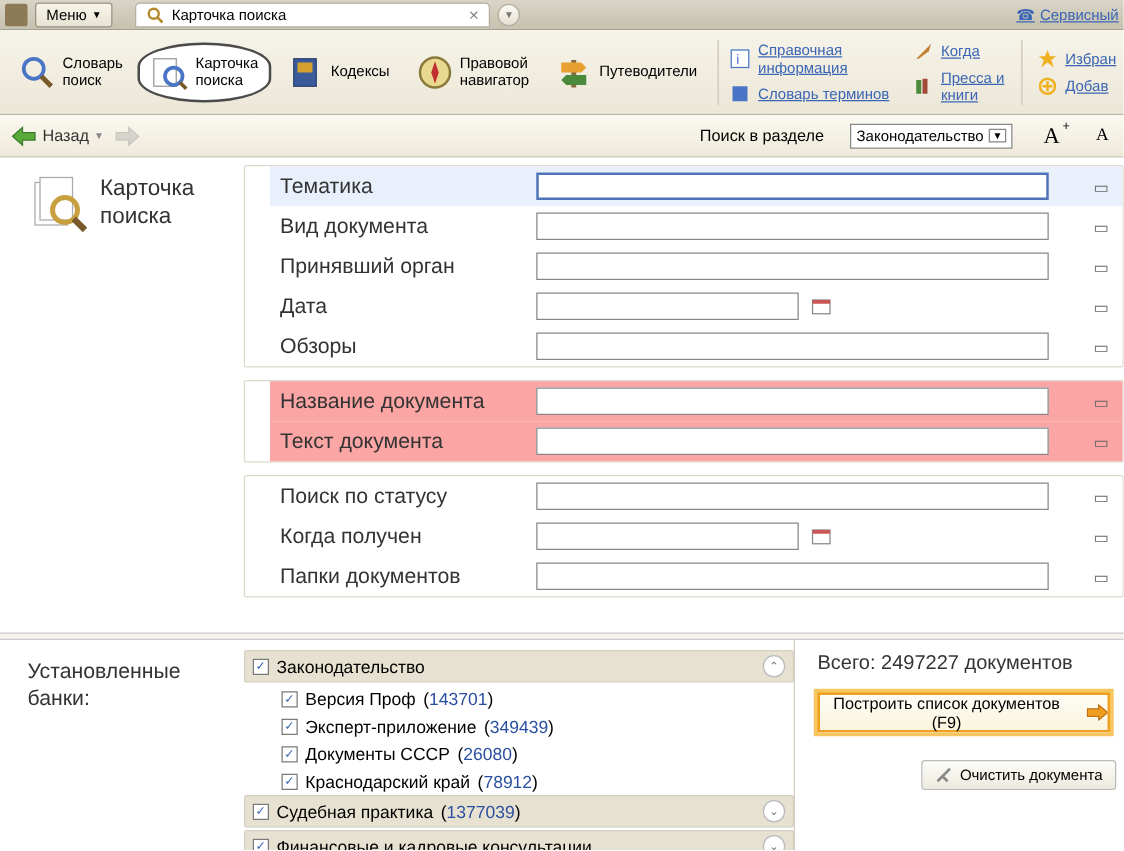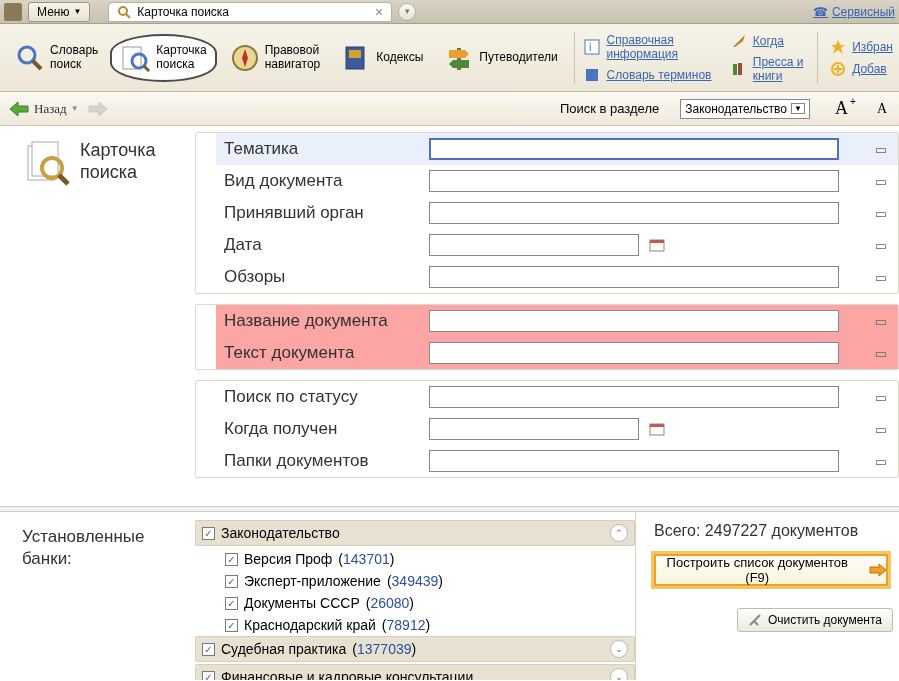--- a/index.html
+++ b/index.html
@@ -18,21 +18,21 @@
   .tool-icon { width: 32px; height: 32px; display: flex; align-items: center; justify-content: center; }
   .tool-label { font-size: 12px; line-height: 1.1; }
   .selected-tool { background: #fff; border: 2px solid #4b4b4b; border-radius: 50% / 40%; padding: 6px 8px; }
   .vsep { width: 1px; height: 52px; background: #c9c3b3; margin: 0 4px; }
   .ext-col { display: flex; flex-direction: column; gap: 6px; margin-left: 6px; }
   .ext-row { display: flex; align-items: center; gap: 6px; font-size: 12px; color: #3a66b5; text-decoration: underline; cursor: pointer; }
   .ext-icon { width: 16px; height: 16px; display: flex; align-items: center; justify-content: center; }
 
   .navbar { height: 34px; background: linear-gradient(#fbf9f2, #efe9da); border-bottom: 1px solid #c9c3b3; display: flex; align-items: center; padding: 0 8px; gap: 6px; }
   .nav-back { display: flex; align-items: center; gap: 2px; cursor: pointer; }
-  .nav-label { font-size: 13px; color: #333; margin-left: 2px; font-family: Liberation Serif, serif; }
+  .nav-label { font-size: 13px; color: #333; margin-left: 2px; }
   .nav-sep { margin: 0 2px; color: #888; font-size: 8px; }
   .search-section { margin-left: auto; display: flex; align-items: center; gap: 21px; font-size: 13px; }
   .select-box { background: #fff; border: 1px solid #888; padding: 2px 4px; display: flex; align-items: center; gap: 4px; height: 20px; font-size: 12px; }
   .font-btn { font-family: Georgia, serif; font-size: 18px; cursor: pointer; padding: 0 4px; position: relative; }
   .font-btn sup { font-size: 10px; position: absolute; top: -2px; right: -4px; }
 
   .main { display: flex; height: 380px; }
   .side { width: 195px; padding: 14px 0 0 24px; display: flex; align-items: flex-start; gap: 10px; }
   .side-title { font-size: 18px; color: #333; line-height: 1.2; }
   .form { flex: 1; padding-top: 6px; }
@@ -107,36 +107,36 @@
           <rect x="2" y="4" width="18" height="22" fill="#fff" stroke="#999"></rect>
           <circle cx="18" cy="18" r="7" fill="none" stroke="#4a75c6" stroke-width="3"></circle>
           <line x1="23" y1="23" x2="28" y2="28" stroke="#7a5a2a" stroke-width="3"></line>
         </svg>
     </span>
     <span class="tool-label" style="white-space:pre-line">Карточка
 поиска</span>
   </div>
   <div class="tool-btn">
     <span class="tool-icon">
+      <svg width="28" height="28">
+          <rect x="4" y="3" width="18" height="22" fill="#3a5a9a" stroke="#2a4070"></rect>
+          <rect x="7" y="6" width="12" height="8" fill="#d4a030"></rect>
+        </svg>
+    </span>
+    <span class="tool-label">Кодексы</span>
+  </div>
+  <div class="tool-btn">
+    <span class="tool-icon">
       <svg width="30" height="30">
           <circle cx="15" cy="15" r="12" fill="#e8d890" stroke="#8a7a3a" stroke-width="2"></circle>
           <path d="M15 6 L18 15 L15 24 L12 15 Z" fill="#c03030"></path>
         </svg>
     </span>
     <span class="tool-label" style="white-space:pre-line">Правовой
 навигатор</span>
-  </div>
-  <div class="tool-btn">
-    <span class="tool-icon">
-      <svg width="28" height="28">
-          <rect x="4" y="3" width="18" height="22" fill="#3a5a9a" stroke="#2a4070"></rect>
-          <rect x="7" y="6" width="12" height="8" fill="#d4a030"></rect>
-        </svg>
-    </span>
-    <span class="tool-label">Кодексы</span>
   </div>
   <div class="tool-btn">
     <span class="tool-icon">
       <svg width="28" height="28">
           <rect x="12" y="4" width="4" height="22" fill="#8a6a3a"></rect>
           <path d="M4 6 H20 L24 10 L20 14 H4 Z" fill="#e8a030"></path>
           <path d="M24 16 H8 L4 20 L8 24 H24 Z" fill="#4a8a3a"></path>
         </svg>
     </span>
     <span class="tool-label">Путеводители</span>

